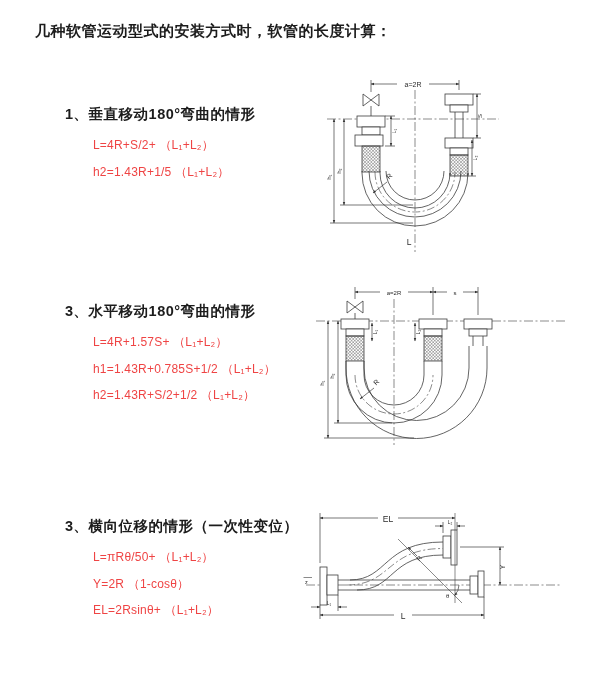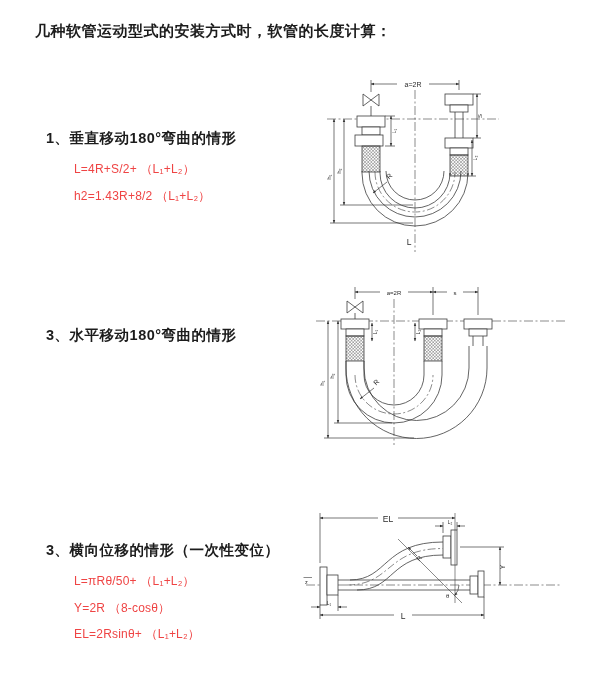--- a/index.html
+++ b/index.html
@@ -11,21 +11,21 @@
     color:#1c1c1c;
     outline:1px solid #ececec;
     overflow:hidden;
     text-decoration:underline;
   }
   .doc-title{
     position:absolute;left:35px;top:22px;
     font-size:15px;font-weight:bold;letter-spacing:0.5px;
     white-space:nowrap;
   }
-  .section{position:absolute;left:46px;margin-top:24px;}
+  .section{position:absolute;left:65px;}
   .section .heading{
     font-size:14.5px;font-weight:bold;letter-spacing:0.5px;white-space:nowrap;
   }
   .section .formulas{margin:8px 0 0 28px;}
   .section .formula{
     font-size:12px;line-height:26.5px;white-space:nowrap;color:#ef4444;
     letter-spacing:0.2px;
   }
   #sec1{top:105px;}
   #sec2{top:302px;}
@@ -40,33 +40,38 @@
 <body>
 
 <div id="page">
 
   <div class="doc-title">几种软管运动型式的安装方式时，软管的长度计算：</div>
 
   <div class="section" id="sec1">
     <div class="heading">1、垂直移动180°弯曲的情形</div>
     <div class="formulas">
       <div class="formula">L=4R+S/2+ （L₁+L₂）</div>
-      <div class="formula">h2=1.43R+8/2 （L₁+L₂）</div>
+      <div class="formula">h2=1.43R+1/5 （L₁+L₂）</div>
     </div>
   </div>
 
   <div class="section" id="sec2">
     <div class="heading">3、水平移动180°弯曲的情形</div>
+    <div class="formulas">
+      <div class="formula">L=4R+1.57S+ （L₁+L₂）</div>
+      <div class="formula">h1=1.43R+0.785S+1/2 （L₁+L₂）</div>
+      <div class="formula">h2=1.43R+S/2+1/2 （L₁+L₂）</div>
+    </div>
   </div>
 
   <div class="section" id="sec3">
     <div class="heading">3、横向位移的情形（一次性变位）</div>
     <div class="formulas">
       <div class="formula">L=πRθ/50+ （L₁+L₂）</div>
-      <div class="formula">Y=2R （8-cosθ）</div>
+      <div class="formula">Y=2R （1-cosθ）</div>
       <div class="formula">EL=2Rsinθ+ （L₁+L₂）</div>
     </div>
   </div>
 
   <svg class="diagram" id="diag1" width="260" height="190" viewBox="0 0 260 190">
     <defs>
       <marker id="d1a" viewBox="0 0 10 10" refX="9.5" refY="5" markerWidth="6.5" markerHeight="4.5" orient="auto-start-reverse">
         <path d="M0,1.2 L10,5 L0,8.8 Z" fill="#333"></path>
       </marker>
       <pattern id="d1h" patternUnits="userSpaceOnUse" width="3.2" height="3.2">

